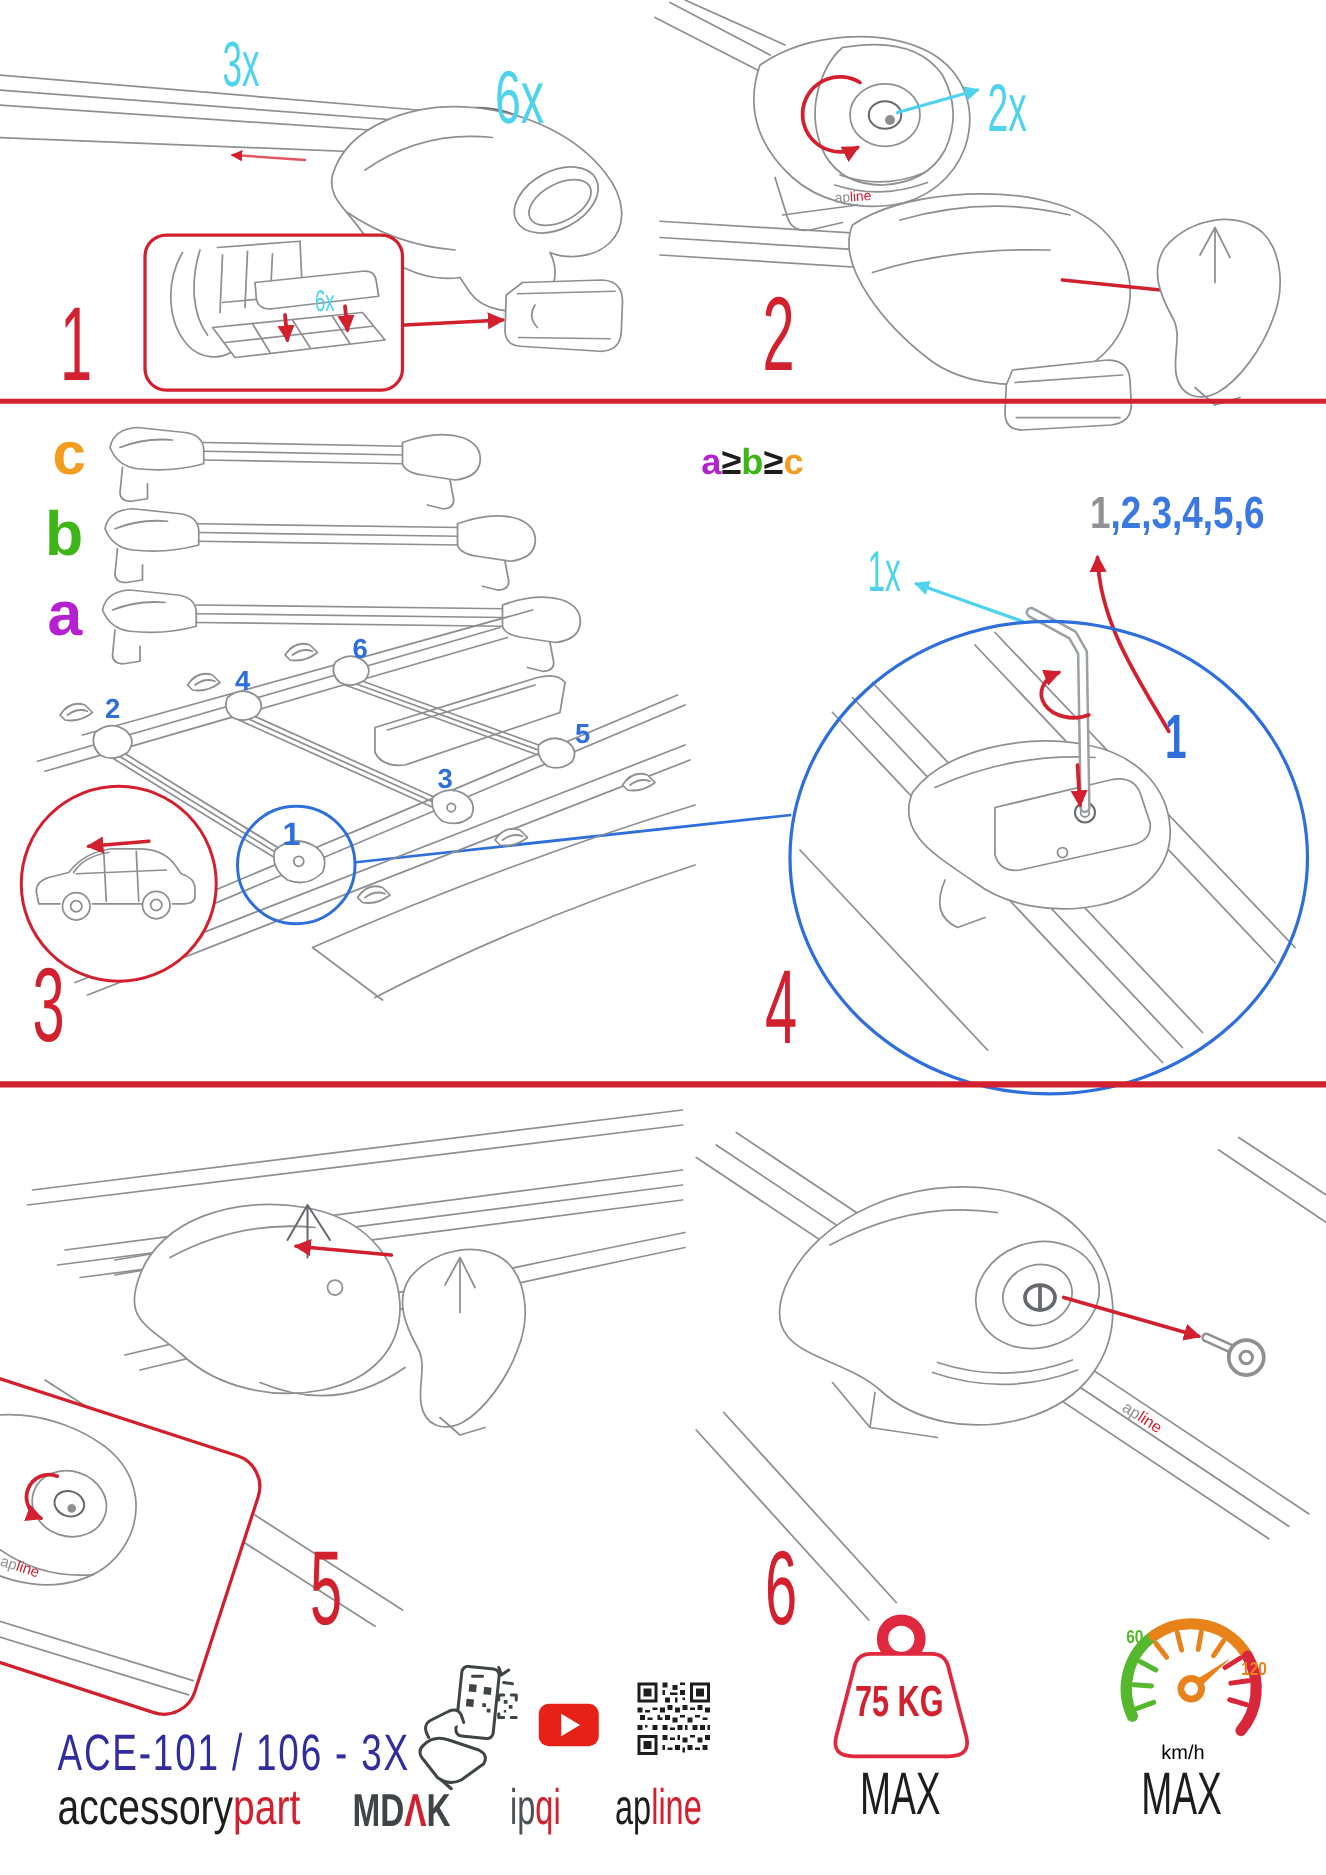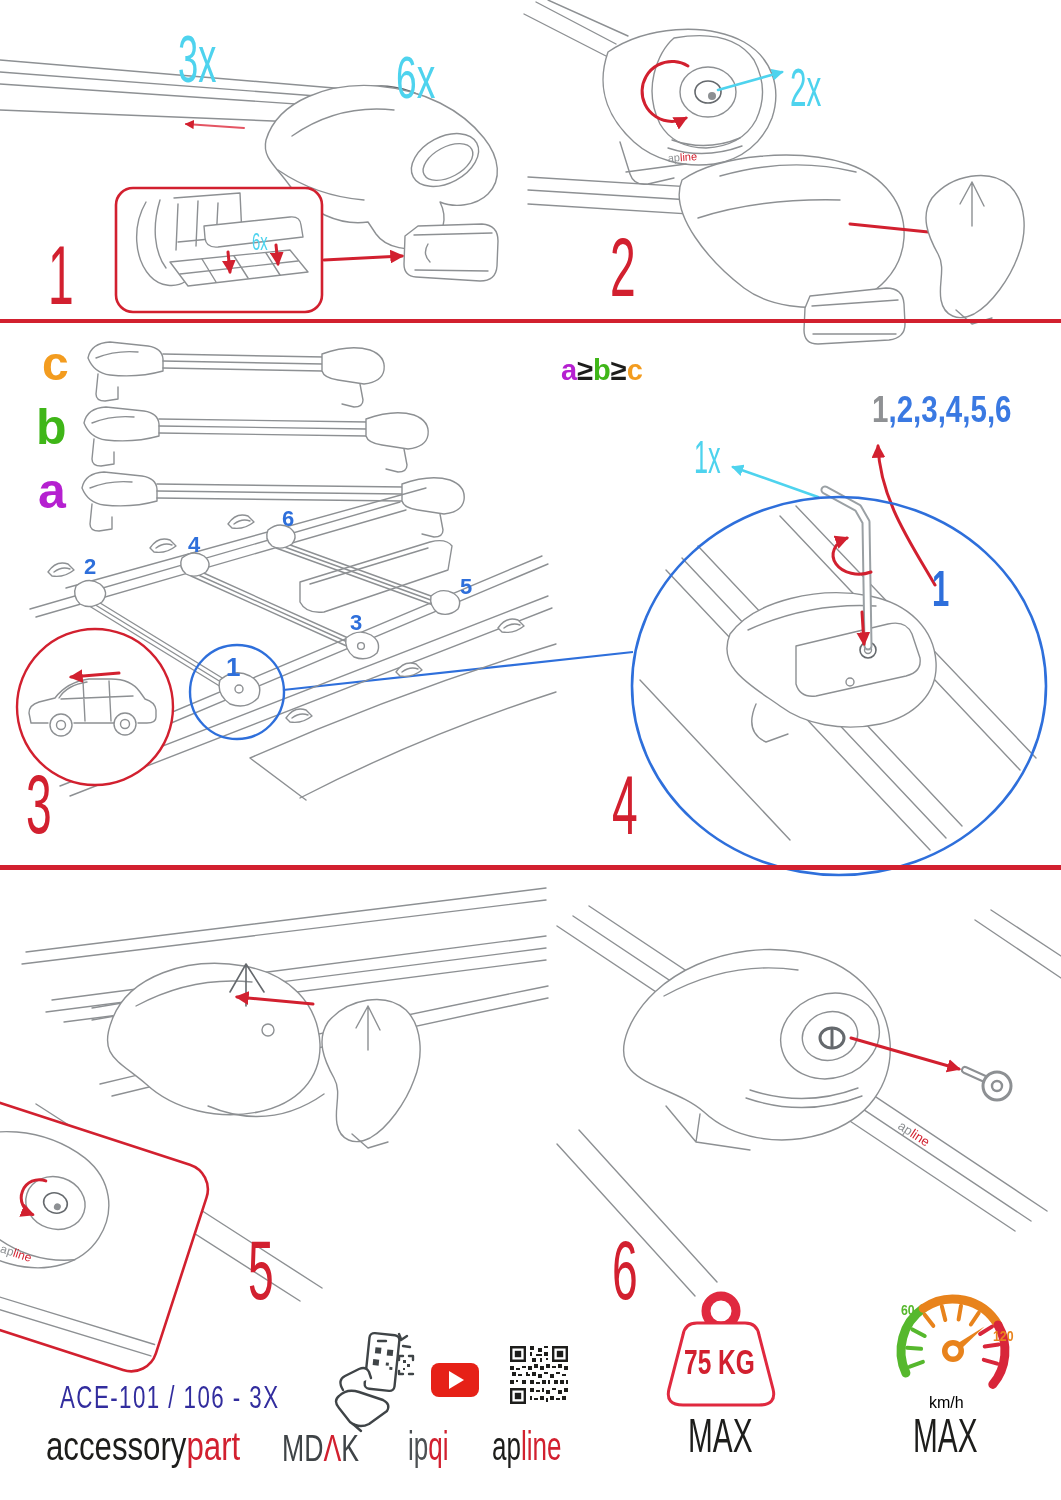--- a/index.html
+++ b/index.html
@@ -90,21 +90,21 @@
       <path class="ln" d="M62,16 L60,62 M82,13 L80,58 M102,15 L100,55"></path>
       <path class="ln" d="M58,10 L124,5 L126,48 L62,54"></path>
       <path class="ln" style="fill:#fff" d="M54,74 L174,62 L192,84 L72,98 Z"></path>
       <path class="ln" d="M86,71 L100,94 M118,68 L132,90 M150,65 L164,87"></path>
       <path class="ln" d="M64,86 L182,73"></path>
       <path class="ln" style="fill:#fff" d="M88,38 L174,29 Q184,28 185,37 L187,49 L102,59 Q90,60 89,50 Z"></path>
       <path class="ra" d="M112,64 L114,84" marker-end="url(#ahr)"></path>
       <path class="ra" d="M160,57 L162,76" marker-end="url(#ahr)"></path>
     </g>
   </svg>
-  <div class="t cyan" style="left:178px;top:26px;font-size:66px"><span class="c55">3x</span></div>
+  <div class="t cyan" style="left:178px;top:26px;font-size:51px"><span class="c55">3x</span></div>
   <div class="t cyan" style="left:396px;top:48px;font-size:60px"><span class="c62">6x</span></div>
   <div class="t cyan" style="left:252px;top:230px;font-size:24px"><span class="c62">6x</span></div>
   <div class="t stepnum" style="left:48px;top:233px"><span class="c55">1</span></div>
 
   <svg style="left:520px;top:0" width="541" height="335" viewBox="0 0 541 335">
     <path class="ln" d="M16,2 L96,44 M4,14 L86,56 M28,0 L108,36"></path>
     <g transform="translate(36,22)">
       <path class="ln" style="fill:#fff" d="M52,30 C90,4 150,0 188,20 C216,36 226,66 216,96 C207,120 186,138 158,142 C128,146 98,138 78,120 C56,100 38,70 52,30 Z"></path>
       <path class="ln" style="fill:#fff" d="M118,16 Q176,6 198,38 Q214,68 200,98 Q186,124 150,126 Q118,126 104,102 Q92,78 98,52 Q104,28 118,16 Z"></path>
       <ellipse class="ln" style="fill:#fff" cx="152" cy="70" rx="28" ry="25"></ellipse>
@@ -295,24 +295,24 @@
     <g>
       <path d="M440,203 L420,194" stroke="#8d9093" stroke-width="8" stroke-linecap="round"></path>
       <path d="M440,203 L420,194" stroke="#fff" stroke-width="4" stroke-linecap="round"></path>
       <circle cx="452" cy="210" r="14" fill="#fff" stroke="#8d9093" stroke-width="3"></circle>
       <circle cx="452" cy="210" r="5" fill="none" stroke="#8d9093" stroke-width="2.4"></circle>
     </g>
     <path class="ra" stroke-width="3.5" d="M306,162 L414,193" marker-end="url(#ahr)"></path>
   </svg>
   <div class="t stepnum" style="left:612px;top:1228px"><span class="c55">6</span></div>
 
-  <div class="t" style="left:60px;top:1382px;font-size:31px;color:#322d9e;letter-spacing:2px"><span class="c72">ACE-101 / 106 - 3X</span></div>
+  <div class="t" style="left:46px;top:1382px;font-size:41px;color:#322d9e;letter-spacing:2px"><span class="c72">ACE-101 / 106 - 3X</span></div>
   <div class="t" style="left:46px;top:1426px;font-size:40px"><span class="c78"><span style="color:#1d1d1b">accessory</span><span style="color:#d2202f">part</span></span></div>
 
-  <div class="t" style="left:282px;top:1430px;font-size:37px;font-weight:normal"><span class="c72"><span style="color:#3f4447">MD</span><span style="color:#d2202f">Λ</span><span style="color:#3f4447">K</span></span></div>
+  <div class="t" style="left:282px;top:1430px;font-size:37px;font-weight:bold"><span class="c72"><span style="color:#3f4447">MD</span><span style="color:#d2202f">Λ</span><span style="color:#3f4447">K</span></span></div>
 
   <svg style="left:333px;top:1332px" width="82" height="100" viewBox="0 0 82 100">
     <g fill="none" stroke="#3f4447" stroke-width="2.4" stroke-linecap="round" stroke-linejoin="round">
       <rect x="34" y="2" width="30" height="56" rx="5" fill="#fff" transform="rotate(6 49 30)"></rect>
       <path d="M45,9 h8"></path>
       <path d="M68,8 l6,-4 M70,14 l7,1 M66,2 l2,5"></path>
       <path d="M66,24 h4 M66,24 v4 M80,24 h-4 M80,24 v4 M66,42 h4 M66,42 v-3 M80,42 h-4"></path>
       <path d="M10,58 Q4,48 12,44 L26,37 Q33,34 36,40 L38,46" fill="#fff"></path>
       <path d="M6,64 Q14,56 26,60 L50,68 Q58,72 54,79 L36,92 Q26,97 17,90 L6,76 Q0,69 6,64 Z" fill="#fff"></path>
       <path d="M20,92 L28,99"></path>

